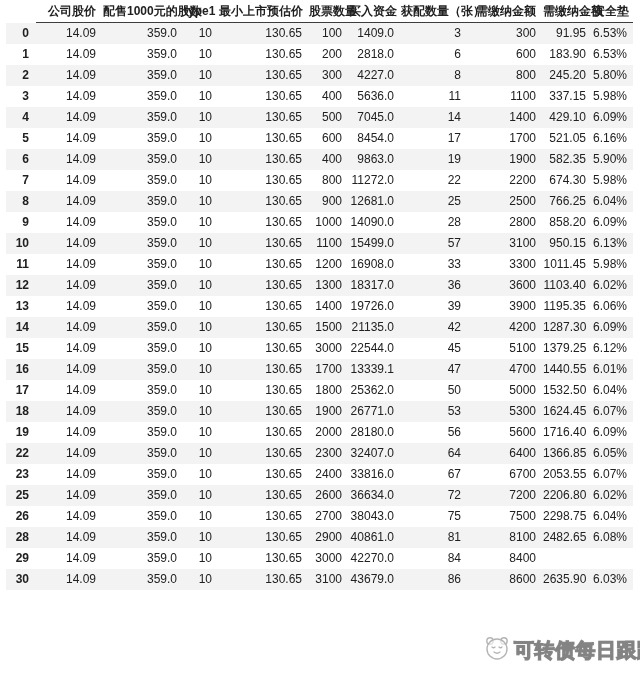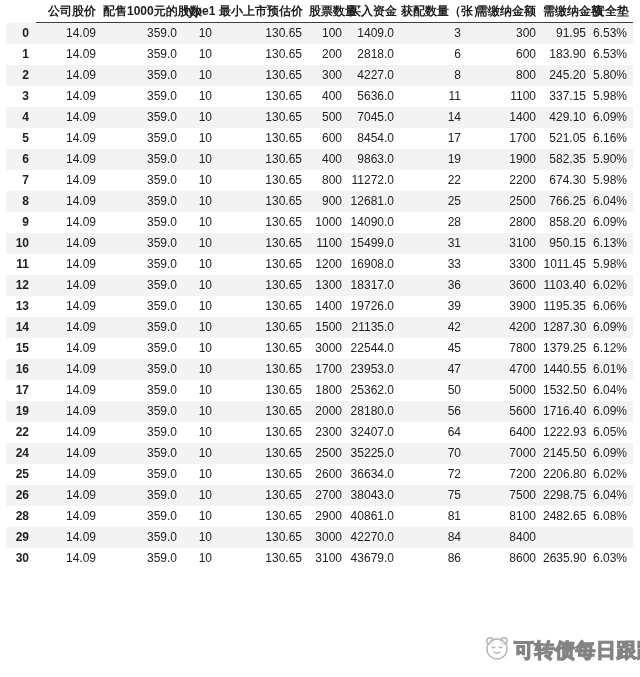--- a/index.html
+++ b/index.html
@@ -225,21 +225,21 @@
           <td>6.09%</td>
         </tr>
         <tr>
           <th>10</th>
           <td>14.09</td>
           <td>359.0</td>
           <td>10</td>
           <td>130.65</td>
           <td>1100</td>
           <td>15499.0</td>
-          <td>31</td>
+          <td>57</td>
           <td>3100</td>
           <td>950.15</td>
           <td>6.13%</td>
         </tr>
         <tr>
           <th>11</th>
           <td>14.09</td>
           <td>359.0</td>
           <td>10</td>
           <td>130.65</td>
@@ -291,51 +291,64 @@
         </tr>
         <tr>
           <th>15</th>
           <td>14.09</td>
           <td>359.0</td>
           <td>10</td>
           <td>130.65</td>
           <td>3000</td>
           <td>22544.0</td>
           <td>45</td>
-          <td>7800</td>
+          <td>5100</td>
           <td>1379.25</td>
           <td>6.12%</td>
         </tr>
         <tr>
           <th>16</th>
           <td>14.09</td>
           <td>359.0</td>
           <td>10</td>
           <td>130.65</td>
           <td>1700</td>
-          <td>23953.0</td>
+          <td>13339.1</td>
           <td>47</td>
           <td>4700</td>
           <td>1440.55</td>
           <td>6.01%</td>
         </tr>
         <tr>
           <th>17</th>
           <td>14.09</td>
           <td>359.0</td>
           <td>10</td>
           <td>130.65</td>
           <td>1800</td>
           <td>25362.0</td>
           <td>50</td>
           <td>5000</td>
           <td>1532.50</td>
           <td>6.04%</td>
         </tr>
         <tr>
+          <th>18</th>
+          <td>14.09</td>
+          <td>359.0</td>
+          <td>10</td>
+          <td>130.65</td>
+          <td>1900</td>
+          <td>26771.0</td>
+          <td>53</td>
+          <td>5300</td>
+          <td>1624.45</td>
+          <td>6.07%</td>
+        </tr>
+        <tr>
           <th>19</th>
           <td>14.09</td>
           <td>359.0</td>
           <td>10</td>
           <td>130.65</td>
           <td>2000</td>
           <td>28180.0</td>
           <td>56</td>
           <td>5600</td>
           <td>1716.40</td>
@@ -344,35 +357,35 @@
         <tr>
           <th>22</th>
           <td>14.09</td>
           <td>359.0</td>
           <td>10</td>
           <td>130.65</td>
           <td>2300</td>
           <td>32407.0</td>
           <td>64</td>
           <td>6400</td>
-          <td>1222.93</td>
+          <td>1366.85</td>
           <td>6.05%</td>
         </tr>
         <tr>
-          <th>24</th>
-          <td>14.09</td>
-          <td>359.0</td>
-          <td>10</td>
-          <td>130.65</td>
-          <td>2500</td>
-          <td>35225.0</td>
-          <td>70</td>
-          <td>7000</td>
-          <td>2145.50</td>
-          <td>6.09%</td>
+          <th>23</th>
+          <td>14.09</td>
+          <td>359.0</td>
+          <td>10</td>
+          <td>130.65</td>
+          <td>2400</td>
+          <td>33816.0</td>
+          <td>67</td>
+          <td>6700</td>
+          <td>2053.55</td>
+          <td>6.07%</td>
         </tr>
         <tr>
           <th>25</th>
           <td>14.09</td>
           <td>359.0</td>
           <td>10</td>
           <td>130.65</td>
           <td>2600</td>
           <td>36634.0</td>
           <td>72</td>

